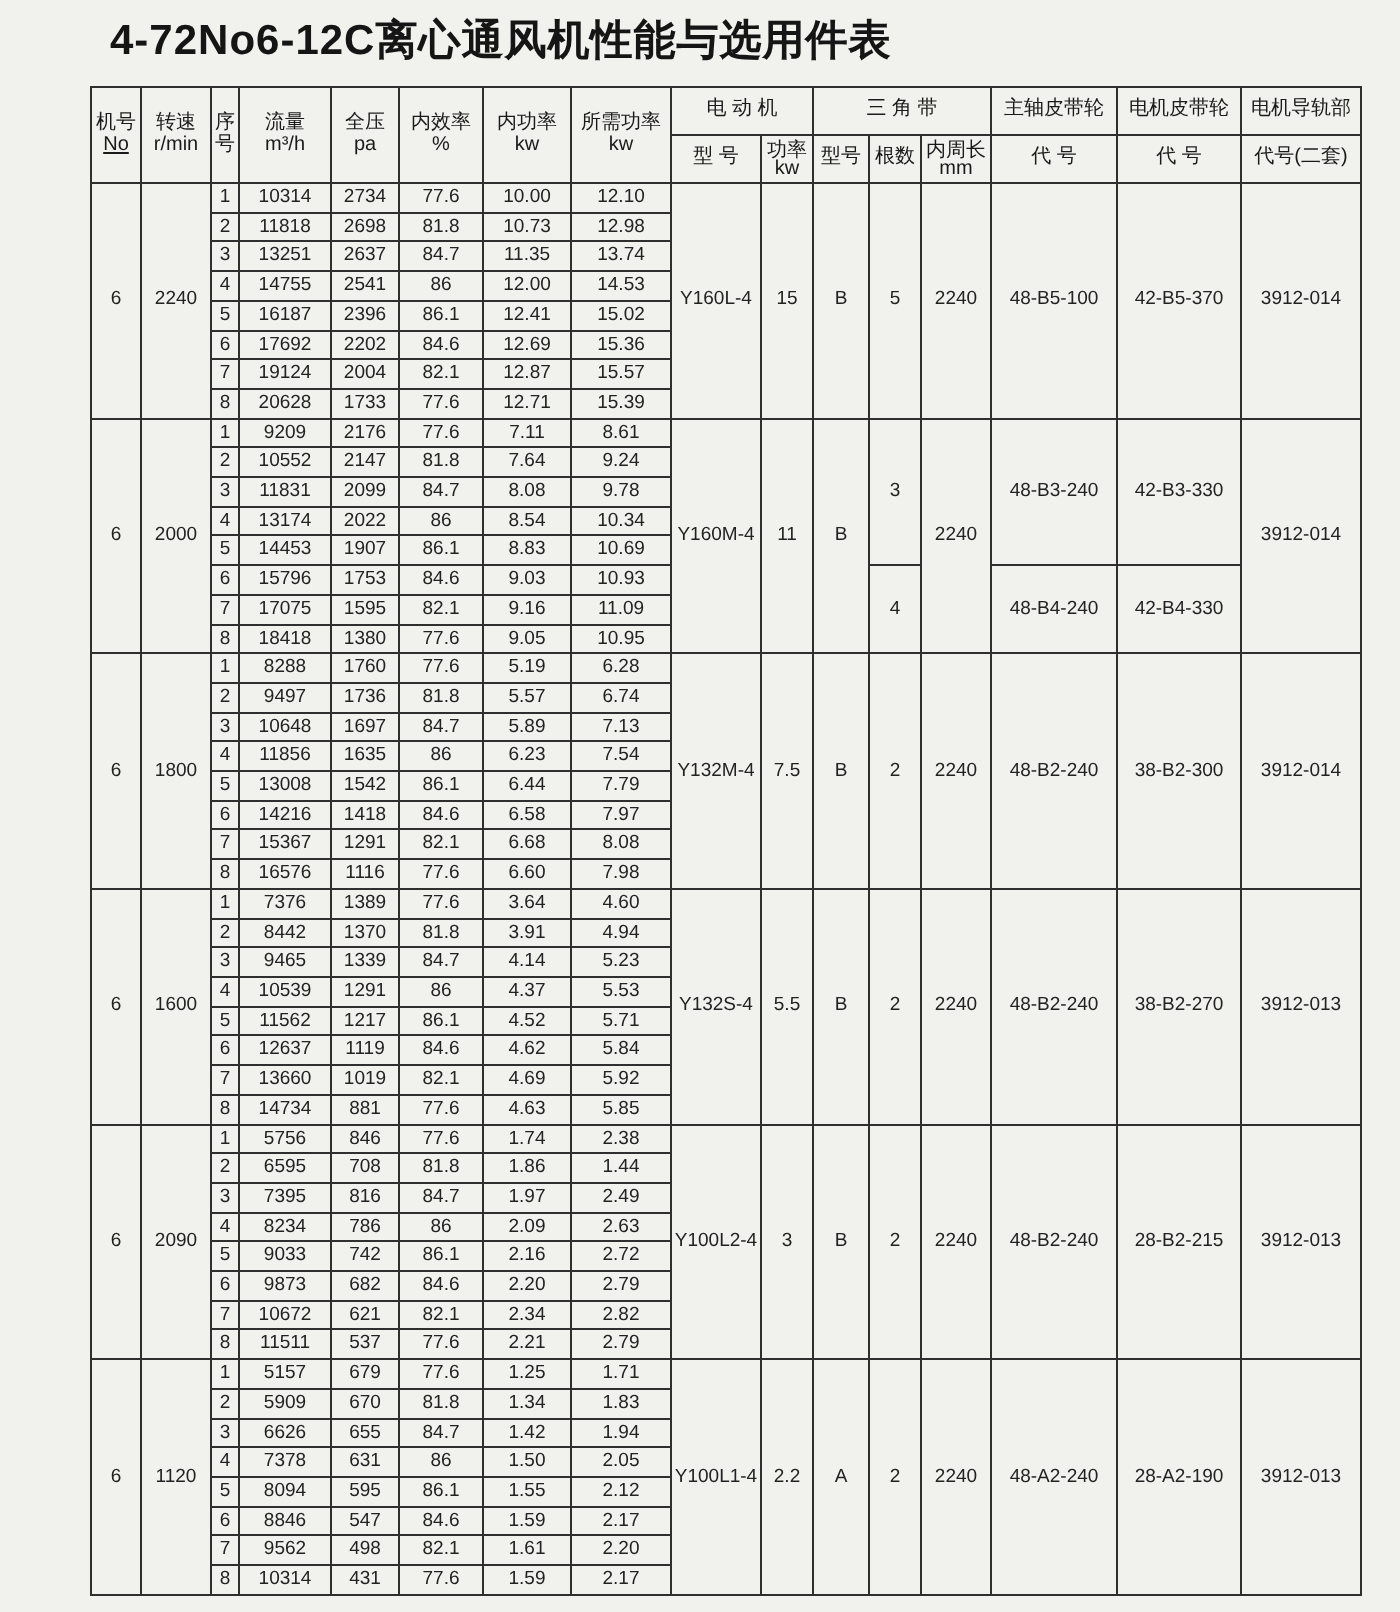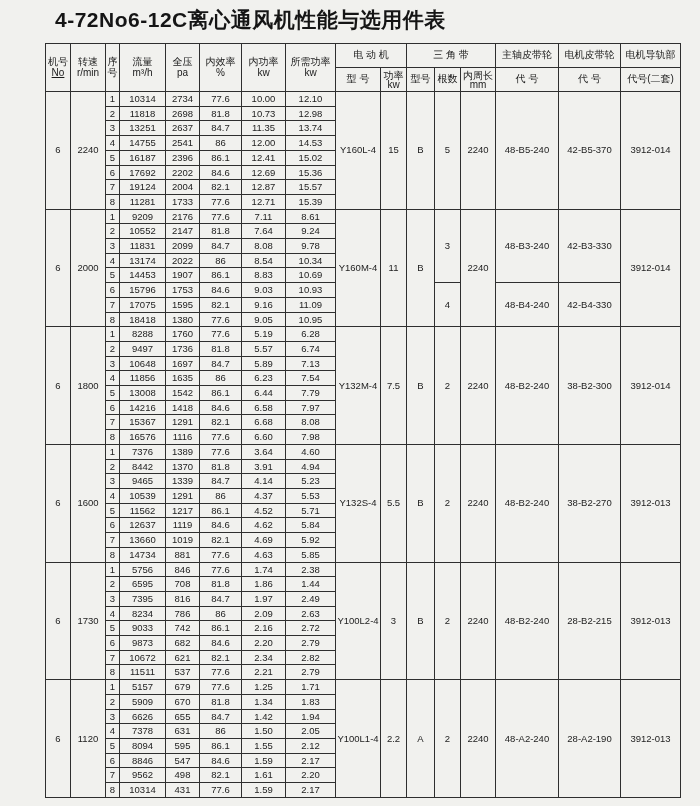--- a/index.html
+++ b/index.html
@@ -147,21 +147,21 @@
           <td>10314</td>
           <td>2734</td>
           <td>77.6</td>
           <td>10.00</td>
           <td>12.10</td>
           <td rowspan="8">Y160L-4</td>
           <td rowspan="8">15</td>
           <td rowspan="8">B</td>
           <td rowspan="8">5</td>
           <td rowspan="8">2240</td>
-          <td rowspan="8">48-B5-240</td>
+          <td rowspan="8">48-B5-100</td>
           <td rowspan="8">42-B5-370</td>
           <td rowspan="8">3912-014</td>
         </tr>
         <tr>
           <td>2</td>
           <td>11818</td>
           <td>2698</td>
           <td>81.8</td>
           <td>10.73</td>
           <td>12.98</td>
@@ -201,21 +201,21 @@
         <tr>
           <td>7</td>
           <td>19124</td>
           <td>2004</td>
           <td>82.1</td>
           <td>12.87</td>
           <td>15.57</td>
         </tr>
         <tr>
           <td>8</td>
-          <td>11281</td>
+          <td>20628</td>
           <td>1733</td>
           <td>77.6</td>
           <td>12.71</td>
           <td>15.39</td>
         </tr>
         <tr>
           <td rowspan="8">6</td>
           <td rowspan="8">2000</td>
           <td>1</td>
           <td>9209</td>
@@ -434,21 +434,21 @@
         <tr>
           <td>8</td>
           <td>14734</td>
           <td>881</td>
           <td>77.6</td>
           <td>4.63</td>
           <td>5.85</td>
         </tr>
         <tr>
           <td rowspan="8">6</td>
-          <td rowspan="8">1730</td>
+          <td rowspan="8">2090</td>
           <td>1</td>
           <td>5756</td>
           <td>846</td>
           <td>77.6</td>
           <td>1.74</td>
           <td>2.38</td>
           <td rowspan="8">Y100L2-4</td>
           <td rowspan="8">3</td>
           <td rowspan="8">B</td>
           <td rowspan="8">2</td>

